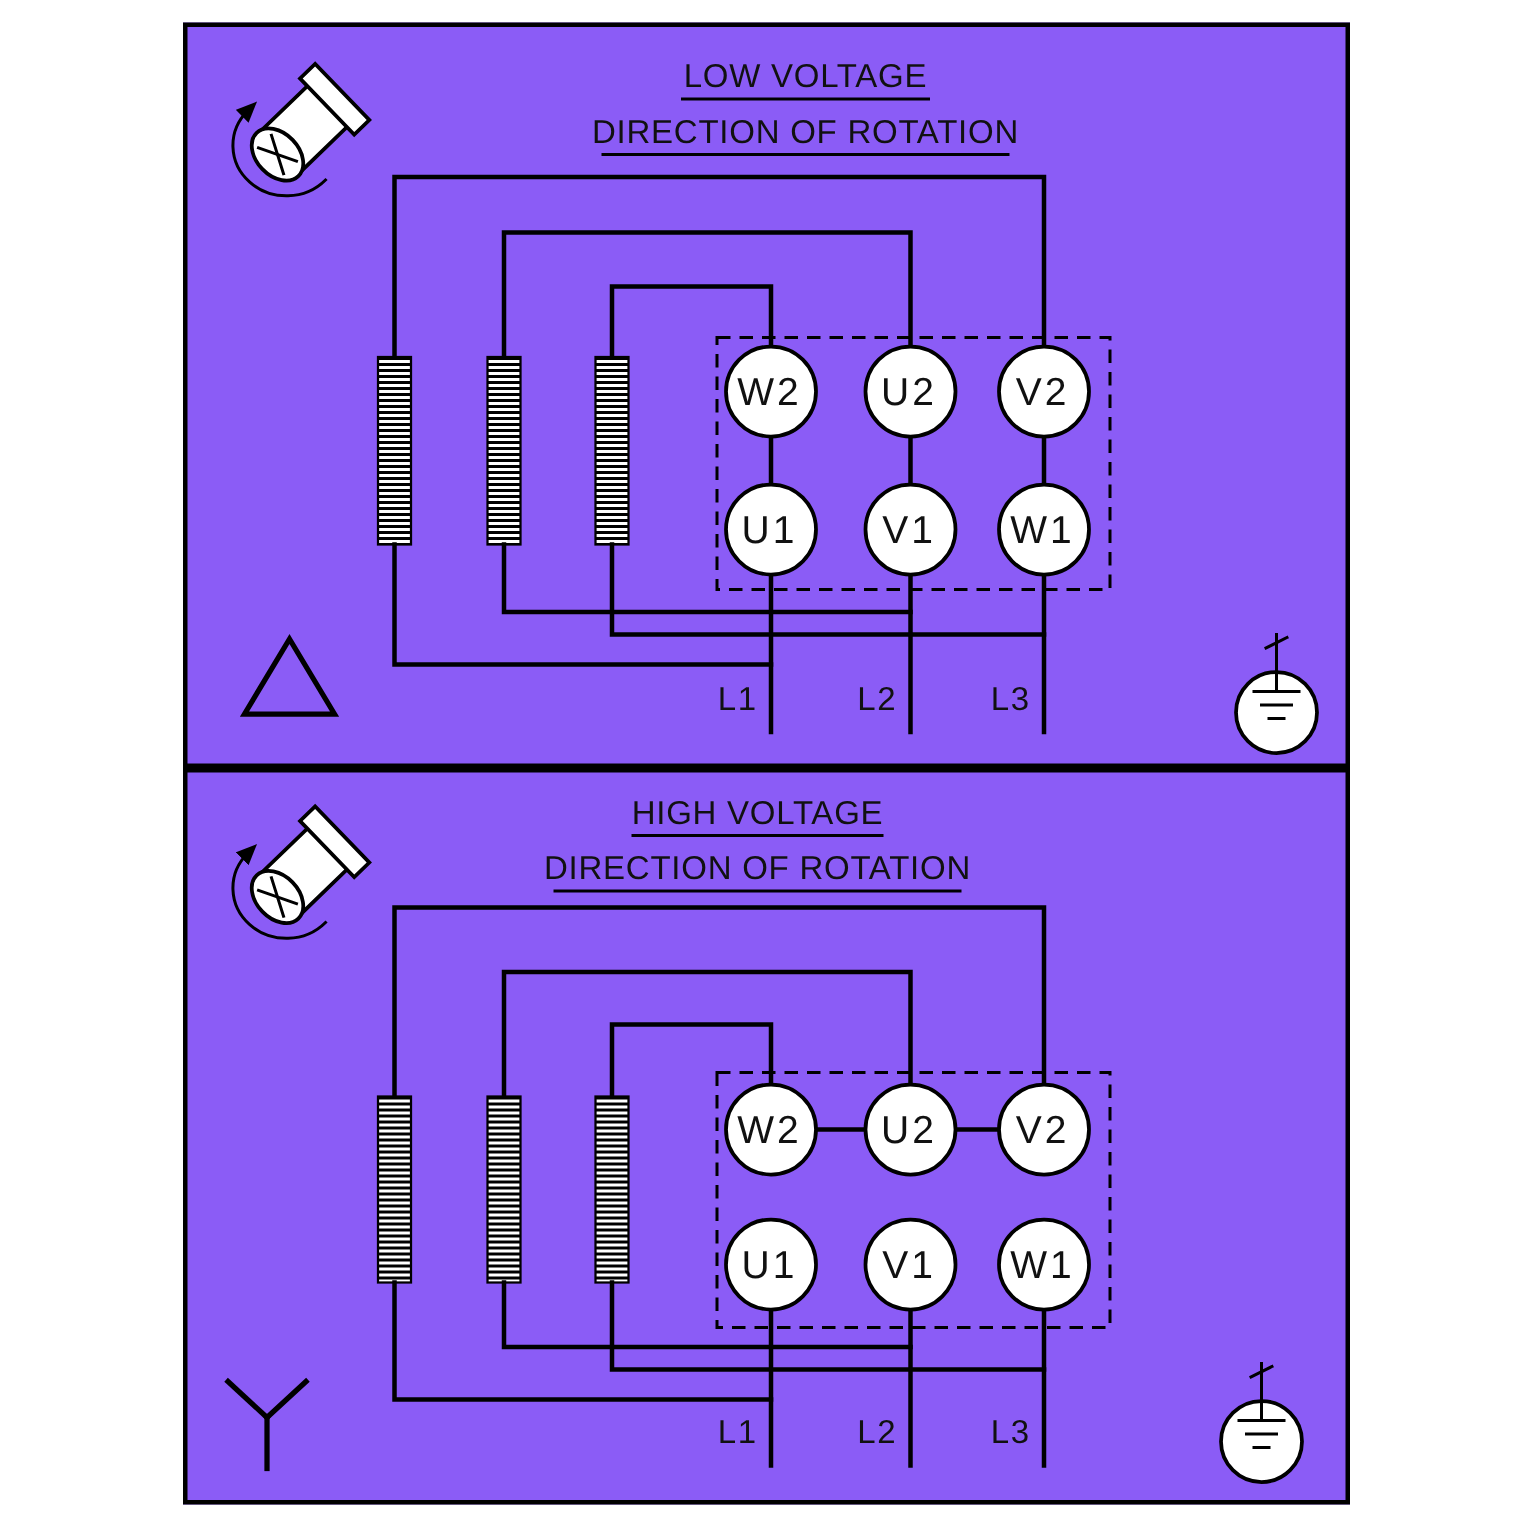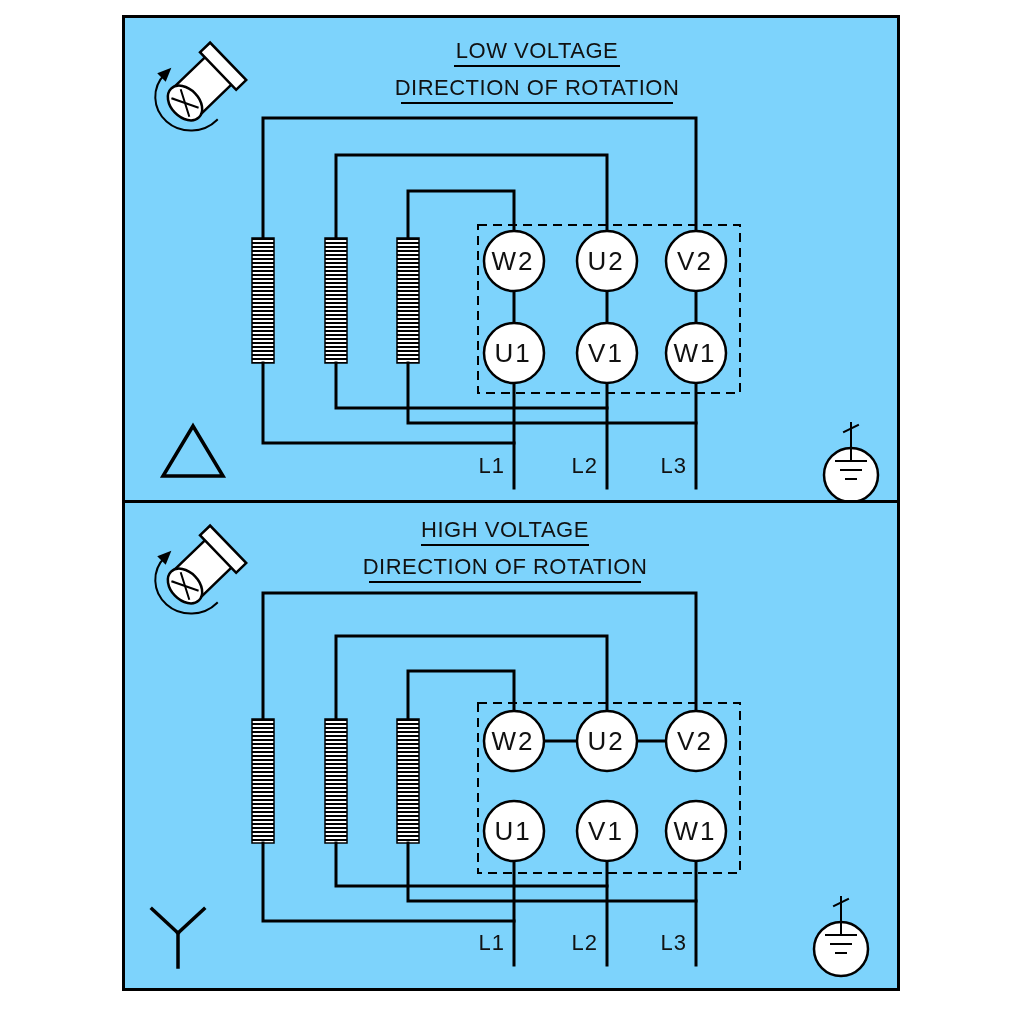--- a/index.html
+++ b/index.html
@@ -14,24 +14,24 @@
     height: 1024px;
     background: #ffffff;
     overflow: hidden;
   }
   .panel {
     position: absolute;
     left: 122px;
     width: 778px;
     border: 3px solid #000;
     box-sizing: border-box;
-    background: #7dd3fc;
+    background: #8b5cf6;
   }
   #panelA { top: 15px; height: 497px; }
-  #panelB { top: 500px; height: 491px; }
+  #panelB { top: 512px; height: 491px; }
   .panel svg { display: block; width: 100%; height: 100%; }
 
   .shape  { fill: #ffffff; stroke: #000000; stroke-width: 2.5; }
   .wire   { fill: none; stroke: #000000; stroke-width: 3; stroke-linecap: square; }
   .wire-thin { fill: none; stroke: #000000; stroke-width: 2; stroke-linecap: square; }
   .dashed { fill: none; stroke: #000000; stroke-width: 2; stroke-dasharray: 9 6; }
   .symbol { fill: none; stroke: #000000; stroke-width: 3.5; stroke-linejoin: miter; stroke-linecap: square; }
 
   .title {
     font-family: "Liberation Sans", sans-serif;

